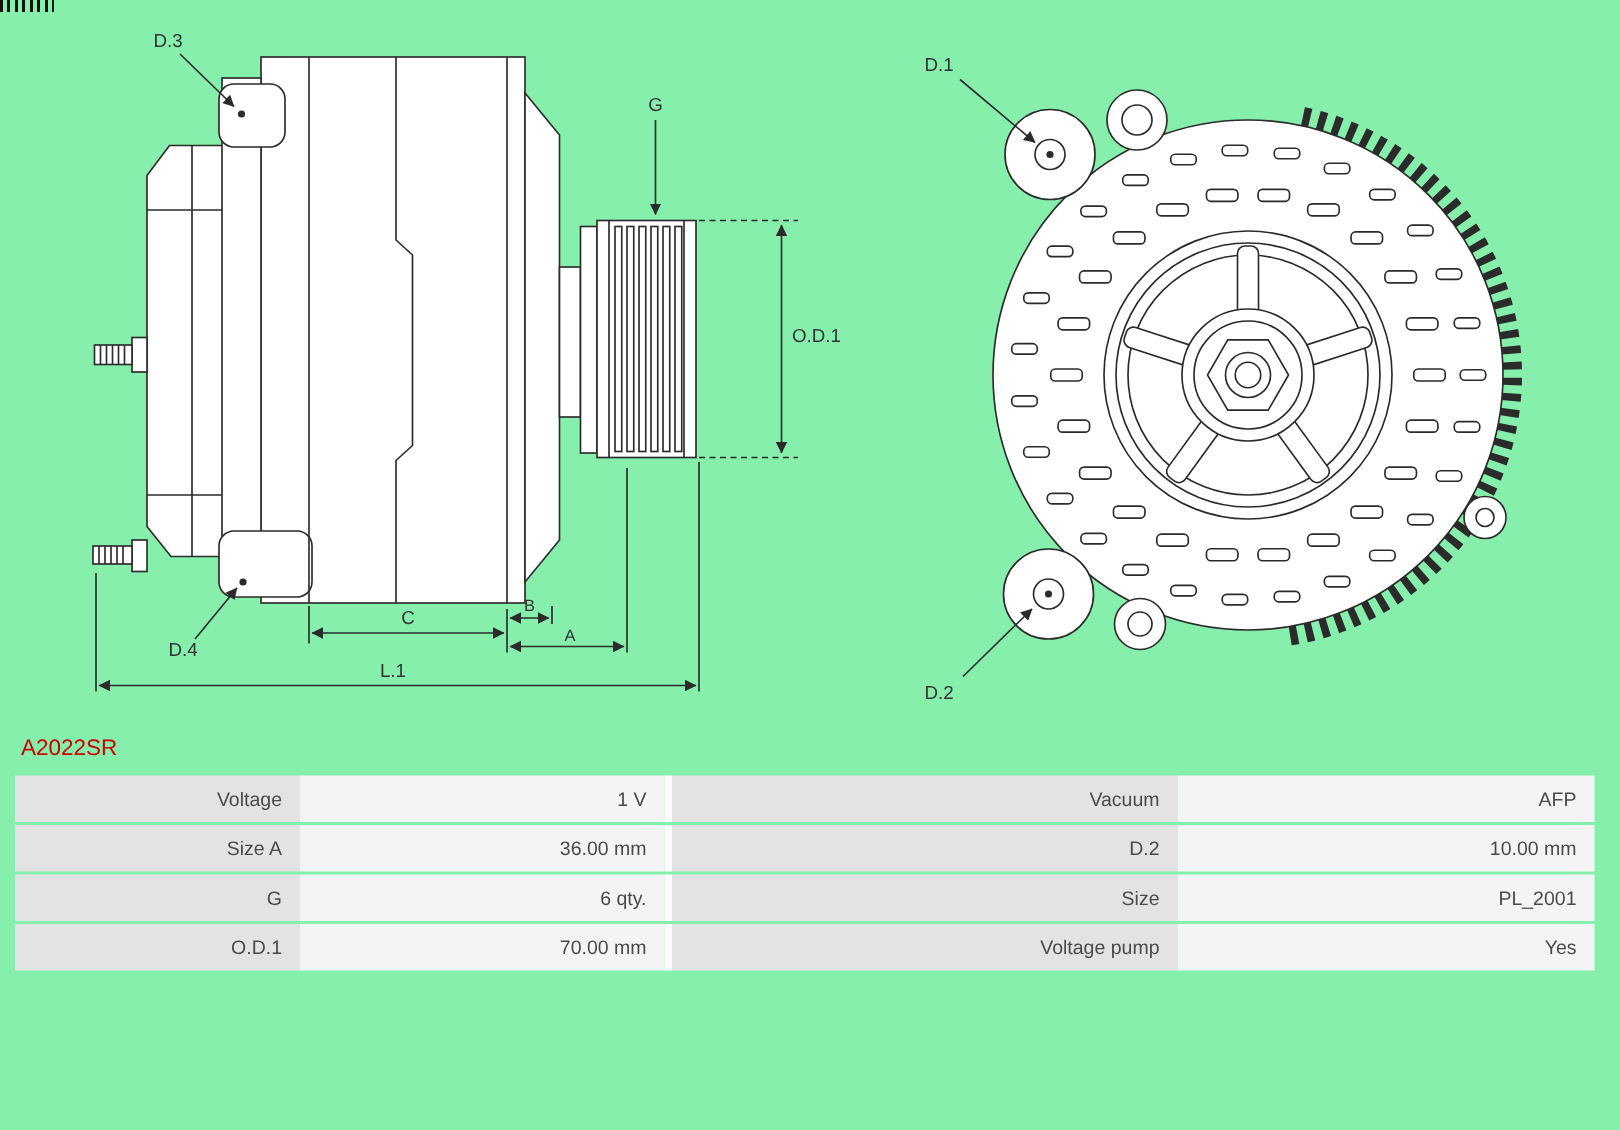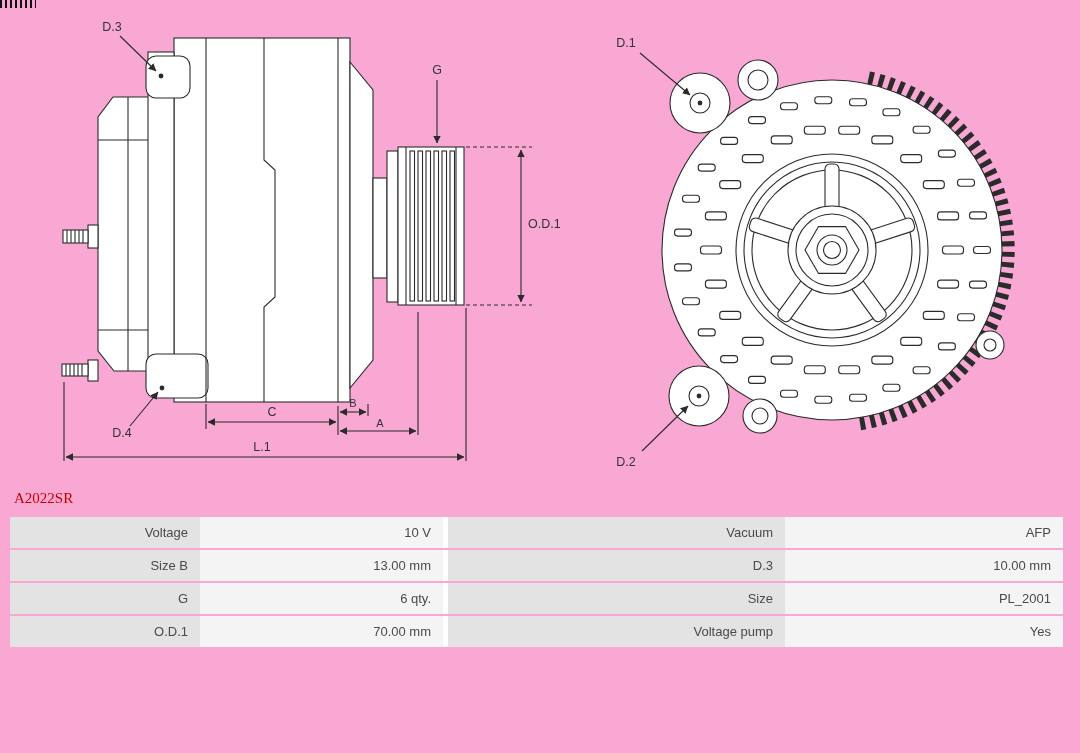--- a/index.html
+++ b/index.html
@@ -1,21 +1,21 @@
 <!DOCTYPE html>
 <html><head>
 <meta charset="utf-8">
 <style>
   * { box-sizing: border-box; }
   html, body { margin:0; padding:0; background:#fff; font-family:"Liberation Sans", sans-serif; }
-  .page { position:relative; width:1080px; height:753px; background:#f9a8d4; overflow:hidden; }
+  .page { position:relative; width:1080px; height:753px; background:#86efac; overflow:hidden; }
   .barcode { position:absolute; top:0; left:0; width:36px; height:8px;
              background: repeating-linear-gradient(90deg,#111 0 2px,transparent 2px 5px); }
   .drawing { display:block; }
-  .part-number { color:#cc0000; font-size:15px; padding:10px 0 8px 14px;font-family:Liberation Serif, serif; }
+  .part-number { color:#cc0000; font-size:15px; padding:10px 0 8px 14px; }
   .spec-table { border-collapse:separate; border-spacing:0 2px; margin-left:10px;
                 table-layout:fixed; width:1053px; font-size:13px; color:#4a4a4a; }
   .spec-table td { padding:7px 12px; text-align:right; overflow:hidden; white-space:nowrap; line-height:17px; }
   td.lbl { background:#e3e3e3; }
   td.val { background:#f4f4f4; }
   td.gap { background:#fff; padding:0; }
   svg .dim { font-size:12.5px; fill:#333; stroke:none; font-family:"Liberation Sans", sans-serif; }
   svg .dim.small { font-size:11px; }
 </style>
 </head>
@@ -222,30 +222,30 @@
     <colgroup>
       <col style="width:190px">
         <col style="width:243px">
         <col style="width:5px">
       <col style="width:337px">
         <col style="width:278px">
     </colgroup>
     <tbody>
       <tr>
         <td class="lbl">Voltage</td>
-        <td class="val">10 V</td>
+        <td class="val">1 V</td>
         <td class="gap"></td>
         <td class="lbl">Vacuum</td>
         <td class="val">AFP</td>
       </tr>
       <tr>
-        <td class="lbl">Size B</td>
-        <td class="val">13.00 mm</td>
-        <td class="gap"></td>
-        <td class="lbl">D.3</td>
+        <td class="lbl">Size A</td>
+        <td class="val">36.00 mm</td>
+        <td class="gap"></td>
+        <td class="lbl">D.2</td>
         <td class="val">10.00 mm</td>
       </tr>
       <tr>
         <td class="lbl">G</td>
         <td class="val">6 qty.</td>
         <td class="gap"></td>
         <td class="lbl">Size</td>
         <td class="val">PL_2001</td>
       </tr>
       <tr>

